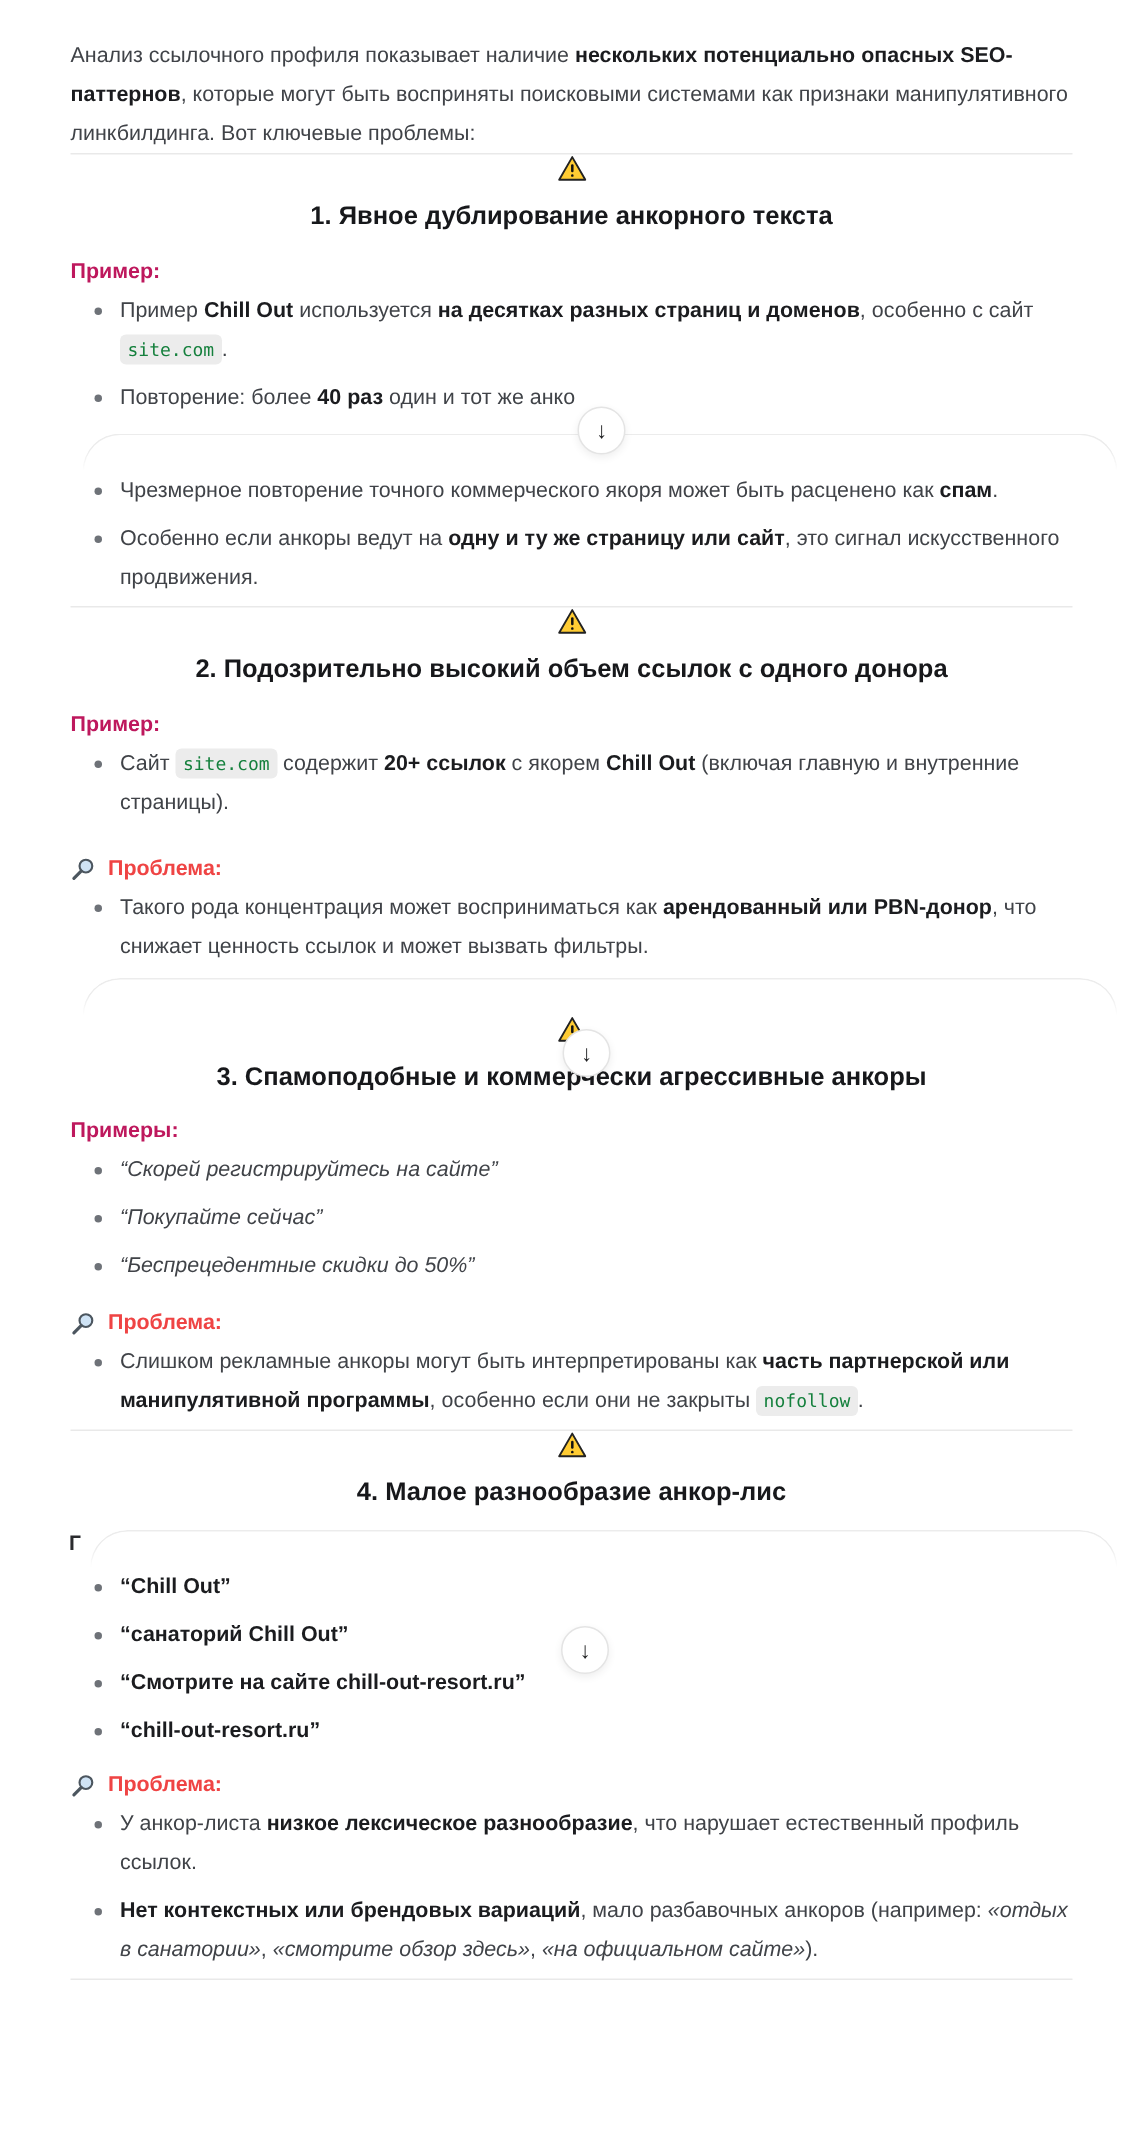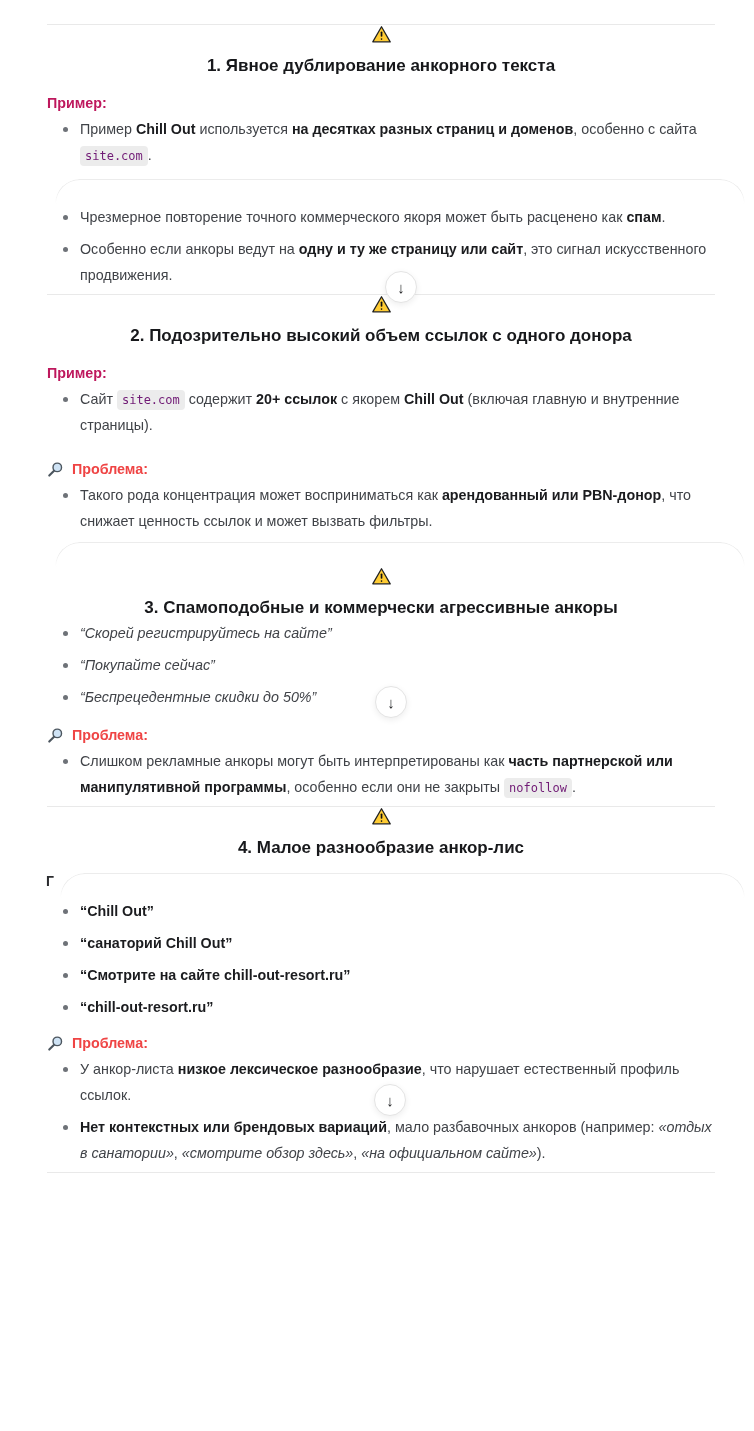--- a/index.html
+++ b/index.html
@@ -6,21 +6,21 @@
   body{
     width:754px;height:1431px;background:#ffffff;position:relative;overflow:hidden;
     font-family:"Liberation Sans",sans-serif;font-size:14.3px;line-height:26px;color:#404348;
   }
   .content{padding:24px 39px 0 47px;}
   p{margin:0;}
   .b{font-weight:700;color:#1b1c1f;}
   .i{font-style:italic;}
   .code{
     font-family:"DejaVu Sans Mono",monospace;font-size:12px;line-height:1;
-    background:#ececec;color:#701a75;padding:3px 5px;border-radius:4px;white-space:nowrap;
+    background:#ececec;color:#15803d;padding:3px 5px;border-radius:4px;white-space:nowrap;
   }
   hr.divider{border:none;border-top:1px solid #e9e9e9;margin:0;}
   .hr1{margin-top:44px;}
   .hr2{margin-top:29px;}
   .hr3{margin-top:17px;}
   .hr4{margin-top:20px;}
   h3.sec-title{
     display:flex;align-items:center;gap:10px;margin:0;
     font-size:17px;line-height:24px;font-weight:700;color:#17181b;flex-direction:column;
   }
@@ -64,37 +64,39 @@
   }
   .btn1{left:385px;top:271px;}
   .btn2{left:375px;top:686px;}
   .btn3{left:374px;top:1084px;}
 </style>
 </head>
 <body>
 
 <div class="content">
 
+  <p class="intro"><span>Анализ ссылочного профиля показывает наличие </span><span class="b">нескольких потенциально опасных SEO-паттернов</span><span>, которые могут быть восприняты поисковыми системами как признаки манипулятивного линкбилдинга. Вот ключевые проблемы:</span></p>
 
   <hr class="divider hr1">
 
   <section>
     <h3 class="sec-title mt-sec1">
       <span class="w-icon">
         <svg width="19" height="19" viewBox="0 0 24 24">
           <path d="M12 2.2 L23 21.3 H1 Z" fill="#ffcc33" stroke="#222" stroke-width="1.6" stroke-linejoin="round"></path>
           <rect x="11" y="8.3" width="2.1" height="6.6" rx="1" fill="#111"></rect>
           <rect x="11" y="16.6" width="2.1" height="2.2" rx="1" fill="#111"></rect>
         </svg>
       </span>
       <span>1. Явное дублирование анкорного текста</span>
     </h3>
     <p class="label">Пример:</p>
     <ul class="blist ul-t1">
-      <li><span>Пример </span><span class="b">Chill Out</span><span> используется </span><span class="b">на десятках разных страниц и доменов</span><span>, особенно с сайта </span><span class="code">site.com</span><span>.</span></li>
+      <li><span>Пример </span><span class="b">Chill Out</span><span> используется </span><span class="b">на десятках разных страниц и доменов</span><span>, особенно с сайт </span><span class="code">site.com</span><span>.</span></li>
+      <li><span>Повторение: более </span><span class="b">40 раз</span><span> один и тот же анко</span></li>
     </ul>
     <div class="seam seam1"></div>
     <ul class="blist ul-t2">
       <li><span>Чрезмерное повторение точного коммерческого якоря может быть расценено как </span><span class="b">спам</span><span>.</span></li>
       <li><span>Особенно если анкоры ведут на </span><span class="b">одну и ту же страницу или сайт</span><span>, это сигнал искусственного продвижения.</span></li>
     </ul>
   </section>
 
   <hr class="divider hr2">
 
@@ -132,20 +134,21 @@
     <h3 class="sec-title mt-sec3">
       <span class="w-icon">
         <svg width="19" height="19" viewBox="0 0 24 24">
           <path d="M12 2.2 L23 21.3 H1 Z" fill="#ffcc33" stroke="#222" stroke-width="1.6" stroke-linejoin="round"></path>
           <rect x="11" y="8.3" width="2.1" height="6.6" rx="1" fill="#111"></rect>
           <rect x="11" y="16.6" width="2.1" height="2.2" rx="1" fill="#111"></rect>
         </svg>
       </span>
       <span>3. Спамоподобные и коммерчески агрессивные анкоры</span>
     </h3>
+    <p class="label" style="margin-top:11px;">Примеры:</p>
     <ul class="blist ul-t9">
       <li><span class="i">“Скорей регистрируйтесь на сайте”</span></li>
       <li><span class="i">“Покупайте сейчас”</span></li>
       <li><span class="i">“Беспрецедентные скидки до 50%”</span></li>
     </ul>
     <p class="problem pm2">
       <span class="w-icon">
         <svg width="17" height="17" viewBox="0 0 24 24">
           <circle cx="14.5" cy="9" r="6" fill="#cfe3f5" stroke="#4c565f" stroke-width="2"></circle>
           <line x1="10" y1="13.8" x2="3.2" y2="20.6" stroke="#4c565f" stroke-width="3" stroke-linecap="round"></line>

